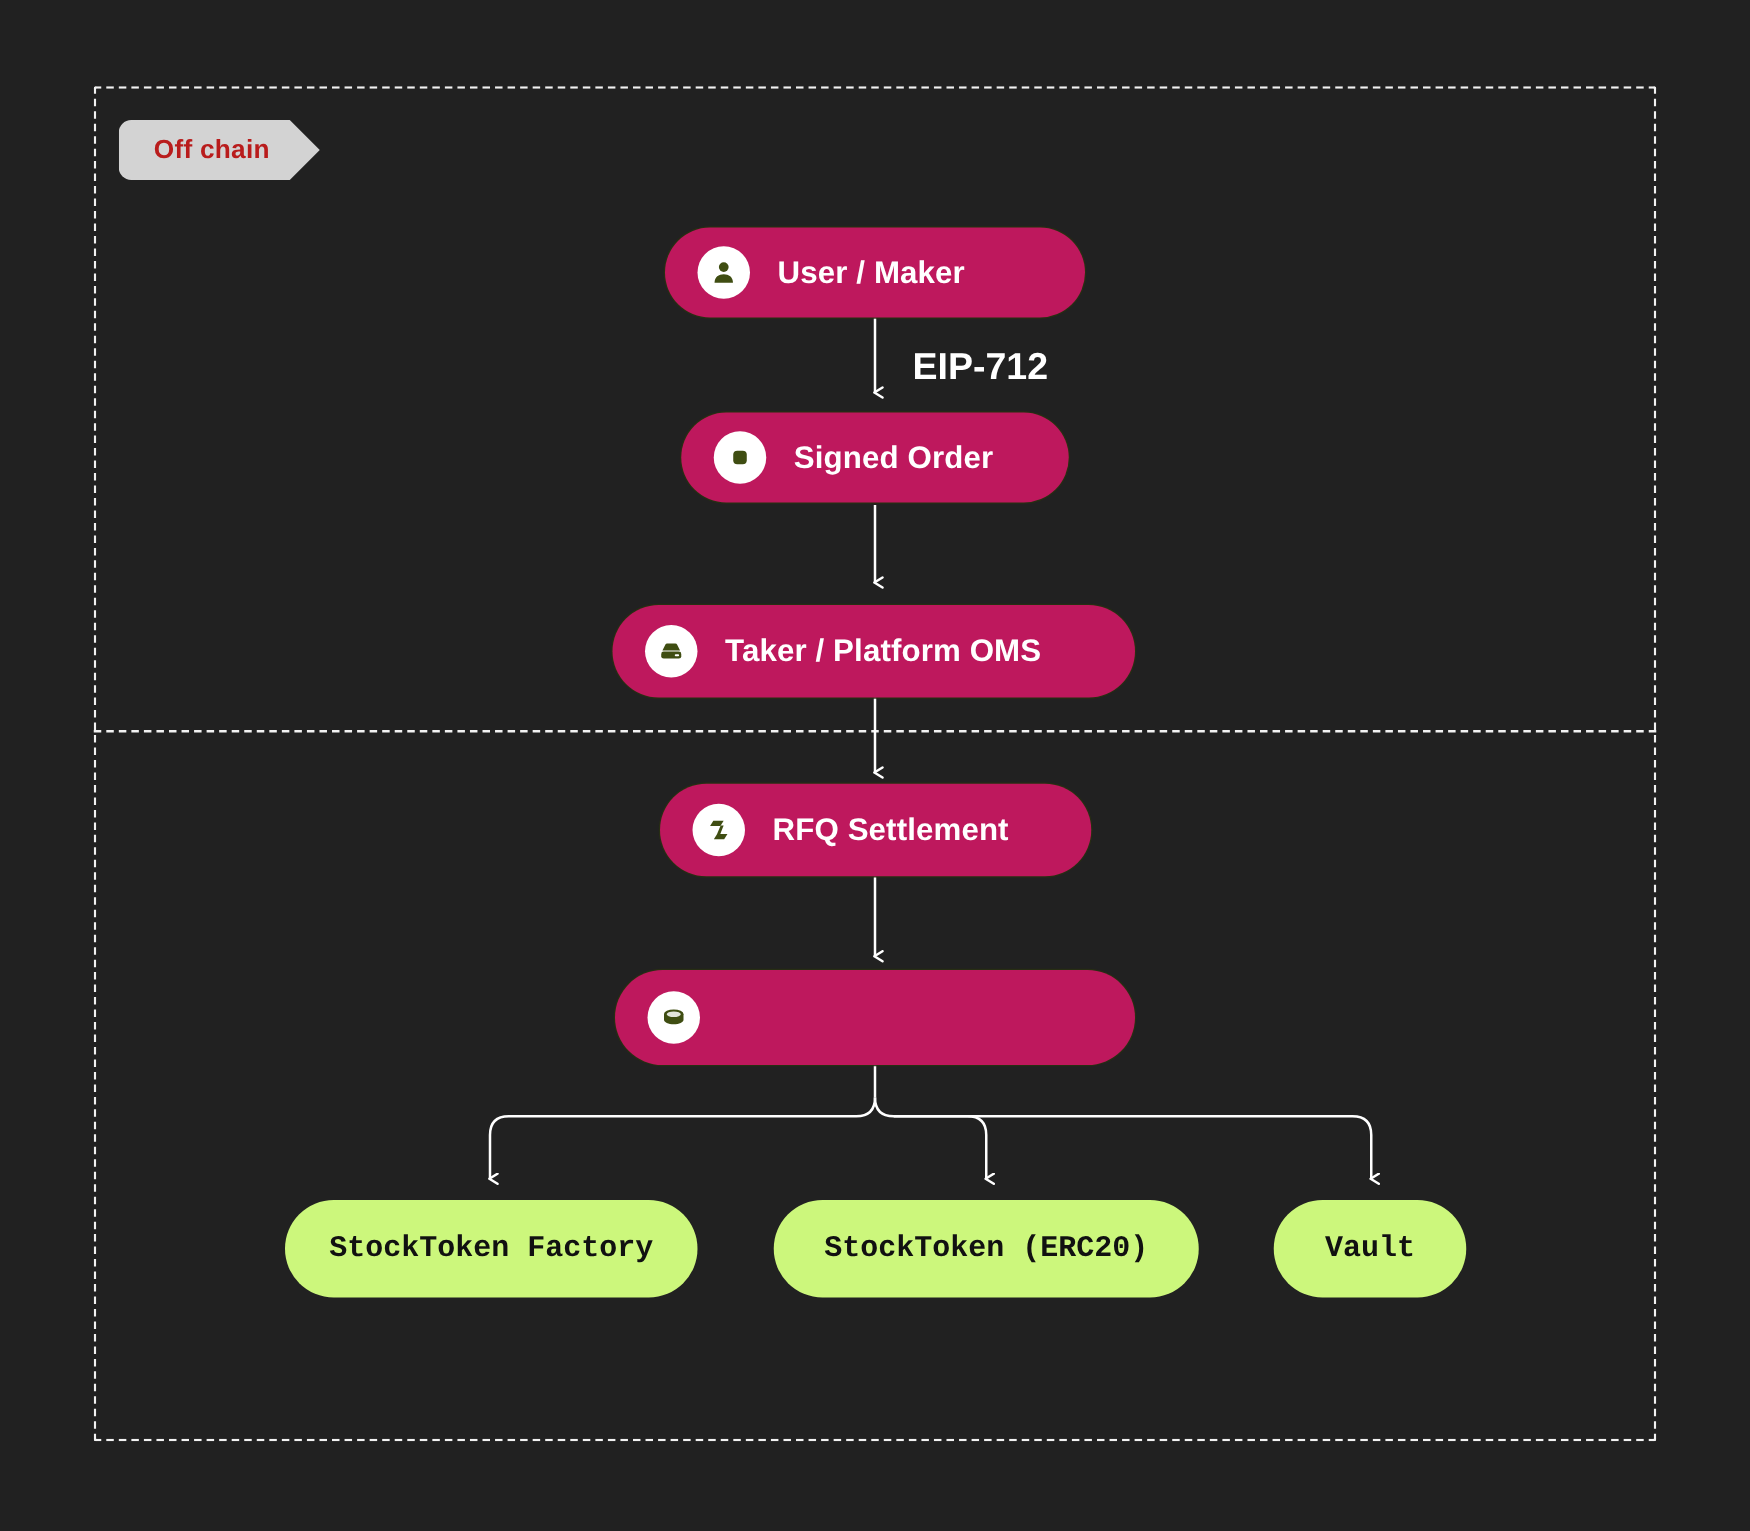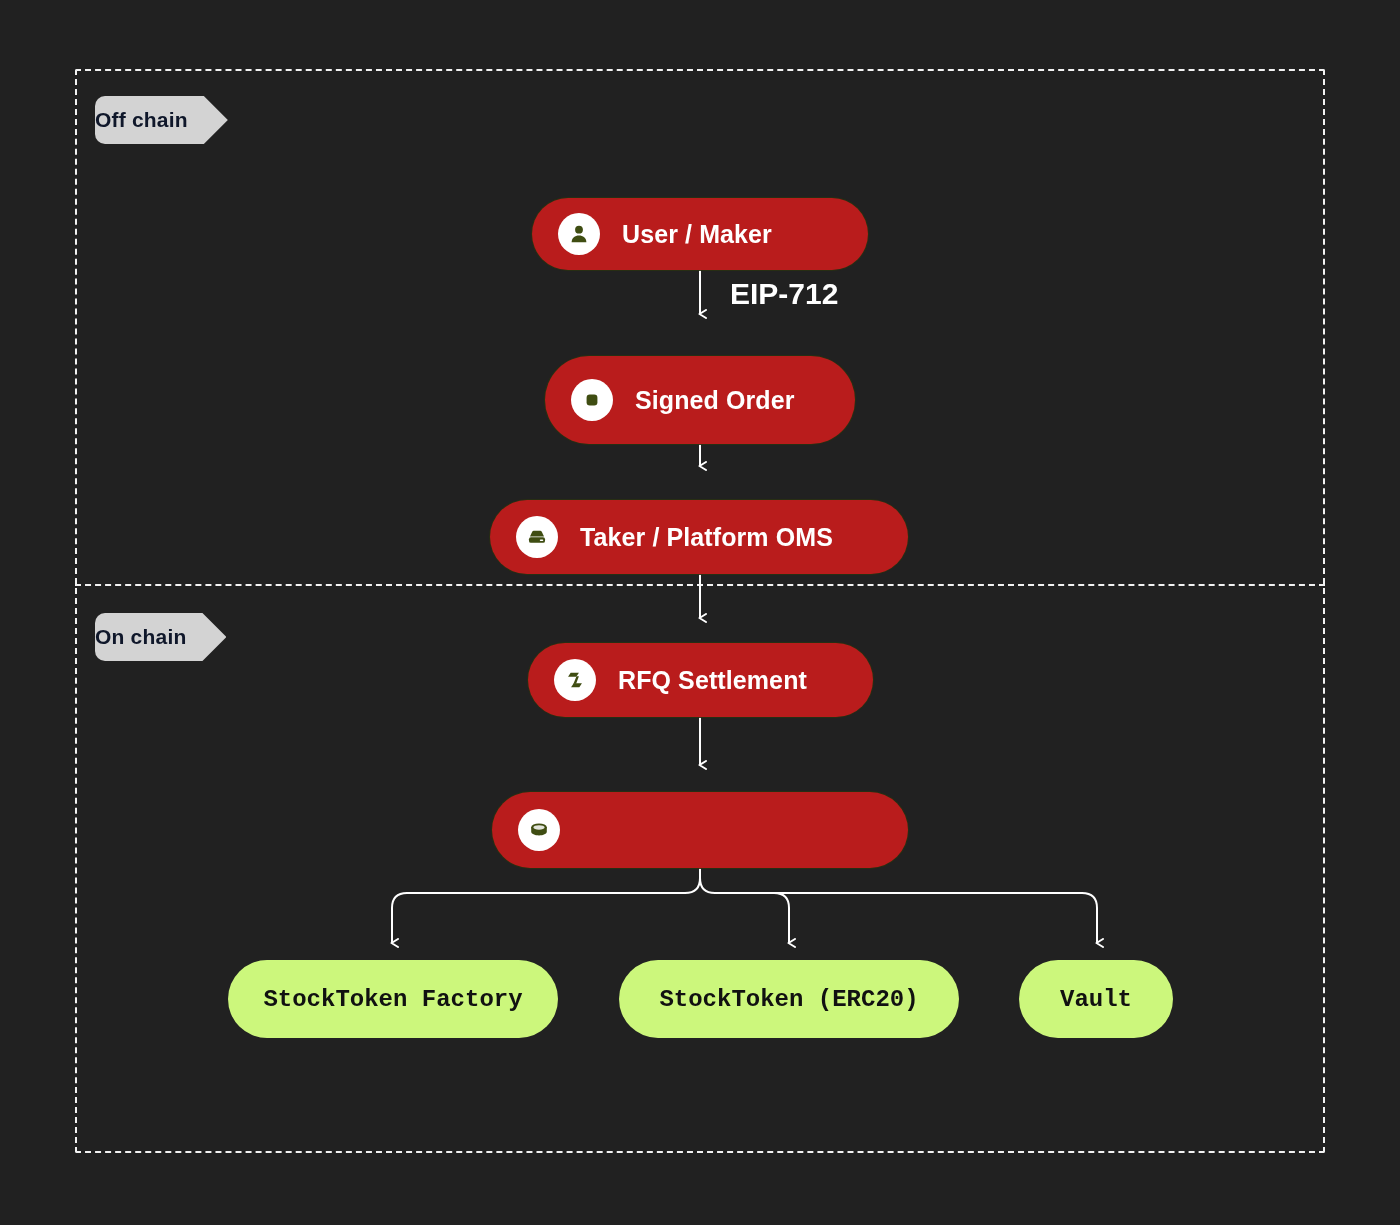--- a/index.html
+++ b/index.html
@@ -34,46 +34,46 @@
     width: 1250px;
     height: 0;
     border-top: 2px dashed #f2f2f2;
   }
 
   
   .lane-tag {
     position: absolute;
     height: 48px;
     background: #d3d3d3;
-    color: #0f172a;
+    color: #b91c1c;
     font-size: 21px;
     font-weight: bold;
     letter-spacing: 0.2px;
     display: flex;
     align-items: center;
+    padding-left: 28px;
     padding-right: 40px;
     border-radius: 10px 0 0 10px;
     -webkit-clip-path: polygon(0 0, calc(100% - 24px) 0, 100% 50%, calc(100% - 24px) 100%, 0 100%);
     clip-path: polygon(0 0, calc(100% - 24px) 0, 100% 50%, calc(100% - 24px) 100%, 0 100%);
     white-space: nowrap;
   }
   #tag-off { left: 95px; top: 96px; }
   #tag-on  { left: 95px; top: 613px; }
 
   
   .node-dark {
     position: absolute;
-    background: #b91c1c;
+    background: #be185d;
     border-radius: 999px;
     display: flex;
     align-items: center;
     box-sizing: border-box;
     padding-left: 26px;
     box-shadow: 0 0 0 1px rgba(40,48,18,0.9);
-    margin-top: 16px;
   }
   .node-dark .badge {
     width: 42px;
     height: 42px;
     border-radius: 50%;
     background: #ffffff;
     display: flex;
     align-items: center;
     justify-content: center;
     flex: 0 0 auto;
@@ -124,23 +124,20 @@
 </head>
 <body>
 
 <div id="canvas">
 
   <div class="dashed-frame"></div>
   <div class="lane-divider"></div>
 
   <div class="lane-tag" id="tag-off">
     <span>Off chain</span>
-  </div>
-  <div class="lane-tag" id="tag-on">
-    <span>On chain</span>
   </div>
 
   <svg class="edges" viewBox="0 0 1400 1225">
     <defs>
       <marker id="arrow" markerWidth="10" markerHeight="10" refX="5" refY="7" orient="auto" markerUnits="userSpaceOnUse">
         <path d="M1,1 L5,7.5 L9,1" fill="none" stroke="#ffffff" stroke-width="2" stroke-linecap="round" stroke-linejoin="round"></path>
       </marker>
     </defs>
 
     <path d="M700,254 L700,314" fill="none" stroke="#ffffff" stroke-width="2" marker-end="url(#arrow)"></path>
@@ -165,21 +162,21 @@
   <div class="node-dark" style="left:532px; top:182px; width:336px; height:72px;">
     <span class="badge">
       <svg width="26" height="26" viewBox="0 0 24 24" aria-hidden="true">
         <circle cx="12" cy="8" r="3.6" fill="#3f4d12"></circle>
         <path d="M5.2,19.5 C5.2,15.4 8.3,13.3 12,13.3 C15.7,13.3 18.8,15.4 18.8,19.5 Z" fill="#3f4d12"></path>
       </svg>
     </span>
     <span class="node-label">User / Maker</span>
   </div>
 
-  <div class="node-dark" style="left:545px; top:340px; width:310px; height:88px;">
+  <div class="node-dark" style="left:545px; top:330px; width:310px; height:72px;">
     <span class="badge">
       <svg width="26" height="26" viewBox="0 0 24 24" aria-hidden="true">
         <rect x="7" y="7" width="10" height="10" rx="3" fill="#3f4d12"></rect>
       </svg>
     </span>
     <span class="node-label">Signed Order</span>
   </div>
 
   <div class="node-dark" style="left:490px; top:484px; width:418px; height:74px;">
     <span class="badge">

